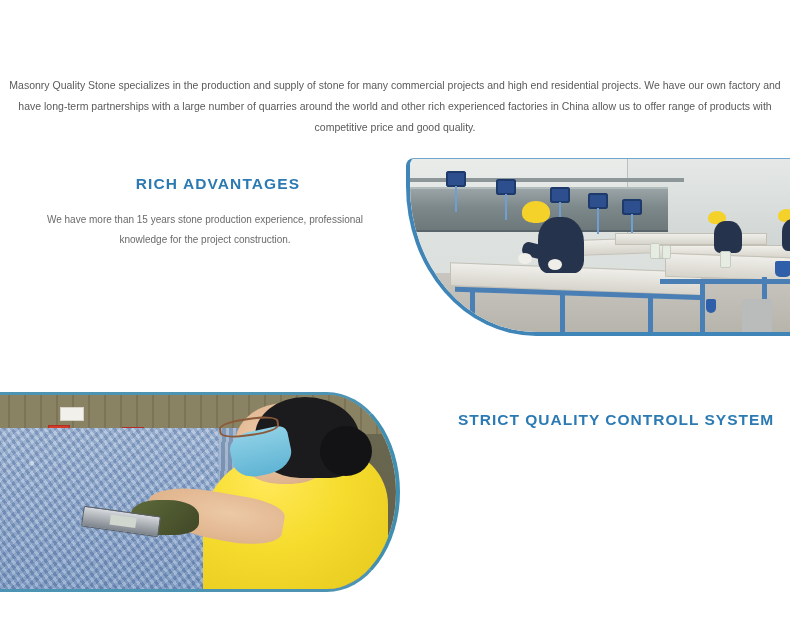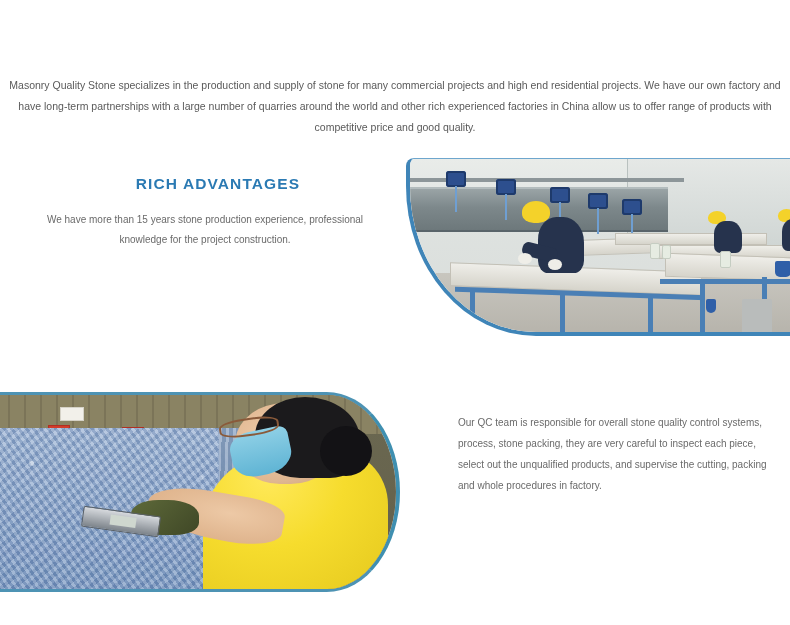--- a/index.html
+++ b/index.html
@@ -485,16 +485,16 @@
       <div class="insp-bun"></div>
       <div class="insp-mask"></div>
       <div class="insp-glasses"></div>
       <div class="insp-arm"></div>
       <div class="insp-glove"></div>
       <div class="insp-tool"></div>
     </div>
   </div>
 
   <div class="qc-block">
-    <p class="qc-body">Our QC team is responsible for overall stone quality control systems, process, stone packing, they are very careful to inspect each piece, select out the unqualified products, and supervise the cutting, packing and whole procedures in factory.</p>
+    <h2 class="qc-title">STRICT QUALITY CONTROLL SYSTEM</h2>
   </div>
 
 </div>
 
 </body></html>

